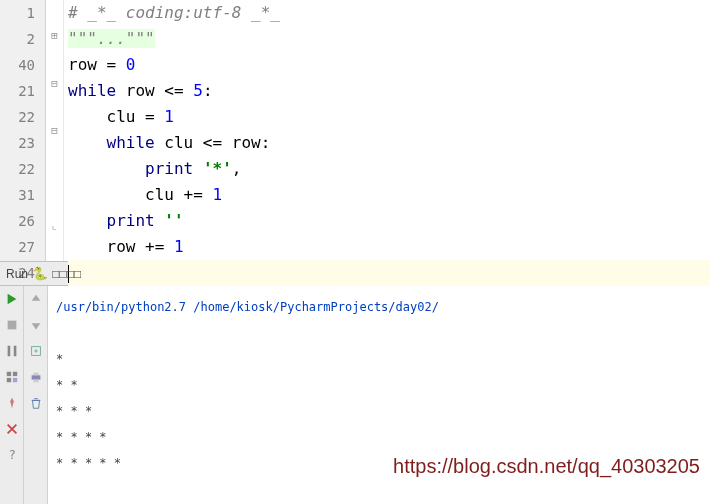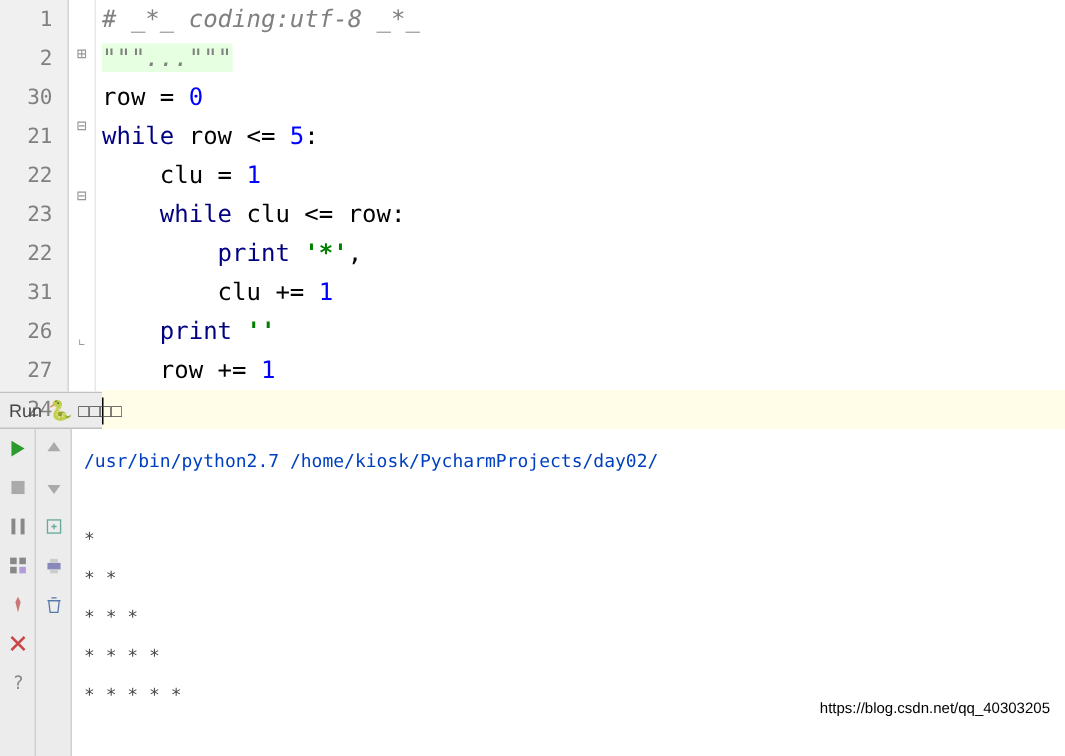--- a/index.html
+++ b/index.html
@@ -21,30 +21,30 @@
 .py-icon { color: #3776ab; font-family: monospace; font-size: 13px; }
 .console-area { display: flex; height: 218px; background: #fff; }
 .tool-col { display: flex; flex-direction: column; width: 24px; background: #ececec; border-right: 1px solid #d0d0d0; }
 .tool-btn { width: 24px; height: 26px; display: flex; align-items: center; justify-content: center; font-size: 13px; color: #666; }
 .tool-btn.run svg { fill: #2b9b2b; }
 .tool-btn.stop svg rect { fill: #aaa; }
 .tool-btn svg { width: 14px; height: 14px; }
 .console { flex: 1; padding: 8px 0 8px 8px; font-size: 12px; line-height: 26px; color: #444; white-space: pre; font-family: "DejaVu Sans Mono", Consolas, monospace; overflow: hidden; }
 .console .cmd { color: #0040c0; }
 .console .exit { color: #444; }
-.watermark { position: absolute; right: 10px; bottom: 26px; color: #000000; font-size: 10px; font-family: Arial; pointer-events: none; }
+.watermark { position: absolute; right: 10px; bottom: 26px; color: #7f1d1d; font-size: 20px; font-family: Arial; pointer-events: none; }
 </style>
 </head>
 <body>
 
 <div class="editor">
   <div class="gutter">
       <div>1</div>
       <div>2</div>
-      <div>30</div>
+      <div>40</div>
       <div>21</div>
       <div>22</div>
       <div>23</div>
       <div>22</div>
       <div>31</div>
       <div>26</div>
       <div>27</div>
       <div>24</div>
     </div>
   <div class="fold-col">

